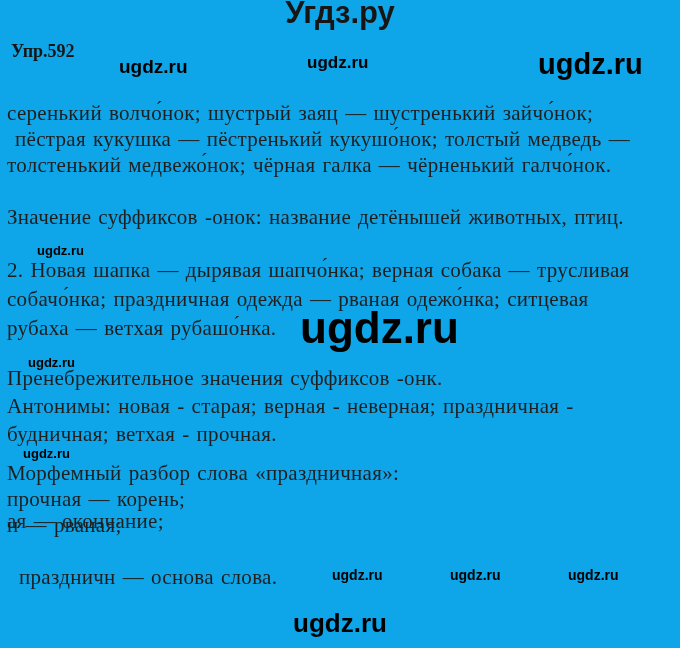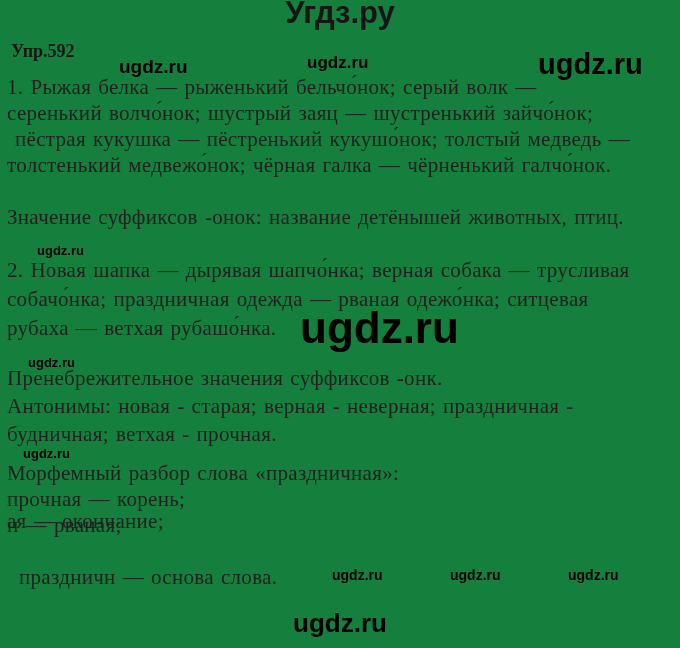--- a/index.html
+++ b/index.html
@@ -4,21 +4,21 @@
 <style>
   html, body {
     margin: 0;
     padding: 0;
     background: #ffffff;
   }
   .page {
     position: relative;
     width: 680px;
     height: 648px;
-    background: #15803d;
+    background: #0ea5e9;
     overflow: hidden;
     font-family: "Liberation Serif", serif;
   }
   .site-title {
     position: absolute;
     top: -4px;
     left: 0;
     width: 100%;
     text-align: center;
     font-family: "Liberation Sans", sans-serif;
@@ -96,21 +96,20 @@
   <span class="wm w3">ugdz.ru</span>
   <span class="wm w4">ugdz.ru</span>
   <span class="wm w5">ugdz.ru</span>
   <span class="wm w6">ugdz.ru</span>
   <span class="wm w7">ugdz.ru</span>
   <span class="wm w8">ugdz.ru</span>
   <span class="wm w9">ugdz.ru</span>
   <span class="wm w10">ugdz.ru</span>
   <span class="wm w11">ugdz.ru</span>
 
-  <div class="line l1">1. Рыжая белка — рыженький бельчо́нок; серый волк —</div>
   <div class="line l2">серенький волчо́нок; шустрый заяц — шустренький зайчо́нок;</div>
   <div class="line l3">пёстрая кукушка — пёстренький кукушо́нок; толстый медведь —</div>
   <div class="line l4">толстенький медвежо́нок; чёрная галка — чёрненький галчо́нок.</div>
   <div class="line l5">Значение суффиксов -онок: название детёнышей животных, птиц.</div>
   <div class="line l6">2. Новая шапка — дырявая шапчо́нка; верная собака — трусливая</div>
   <div class="line l8">рубаха — ветхая рубашо́нка.</div>
   <div class="line l7">собачо́нка; праздничная одежда — рваная одежо́нка; ситцевая</div>
   <div class="line l9">Пренебрежительное значения суффиксов -онк.</div>
   <div class="line l10">Антонимы: новая - старая; верная - неверная; праздничная -</div>
   <div class="line l11">будничная; ветхая - прочная.</div>

